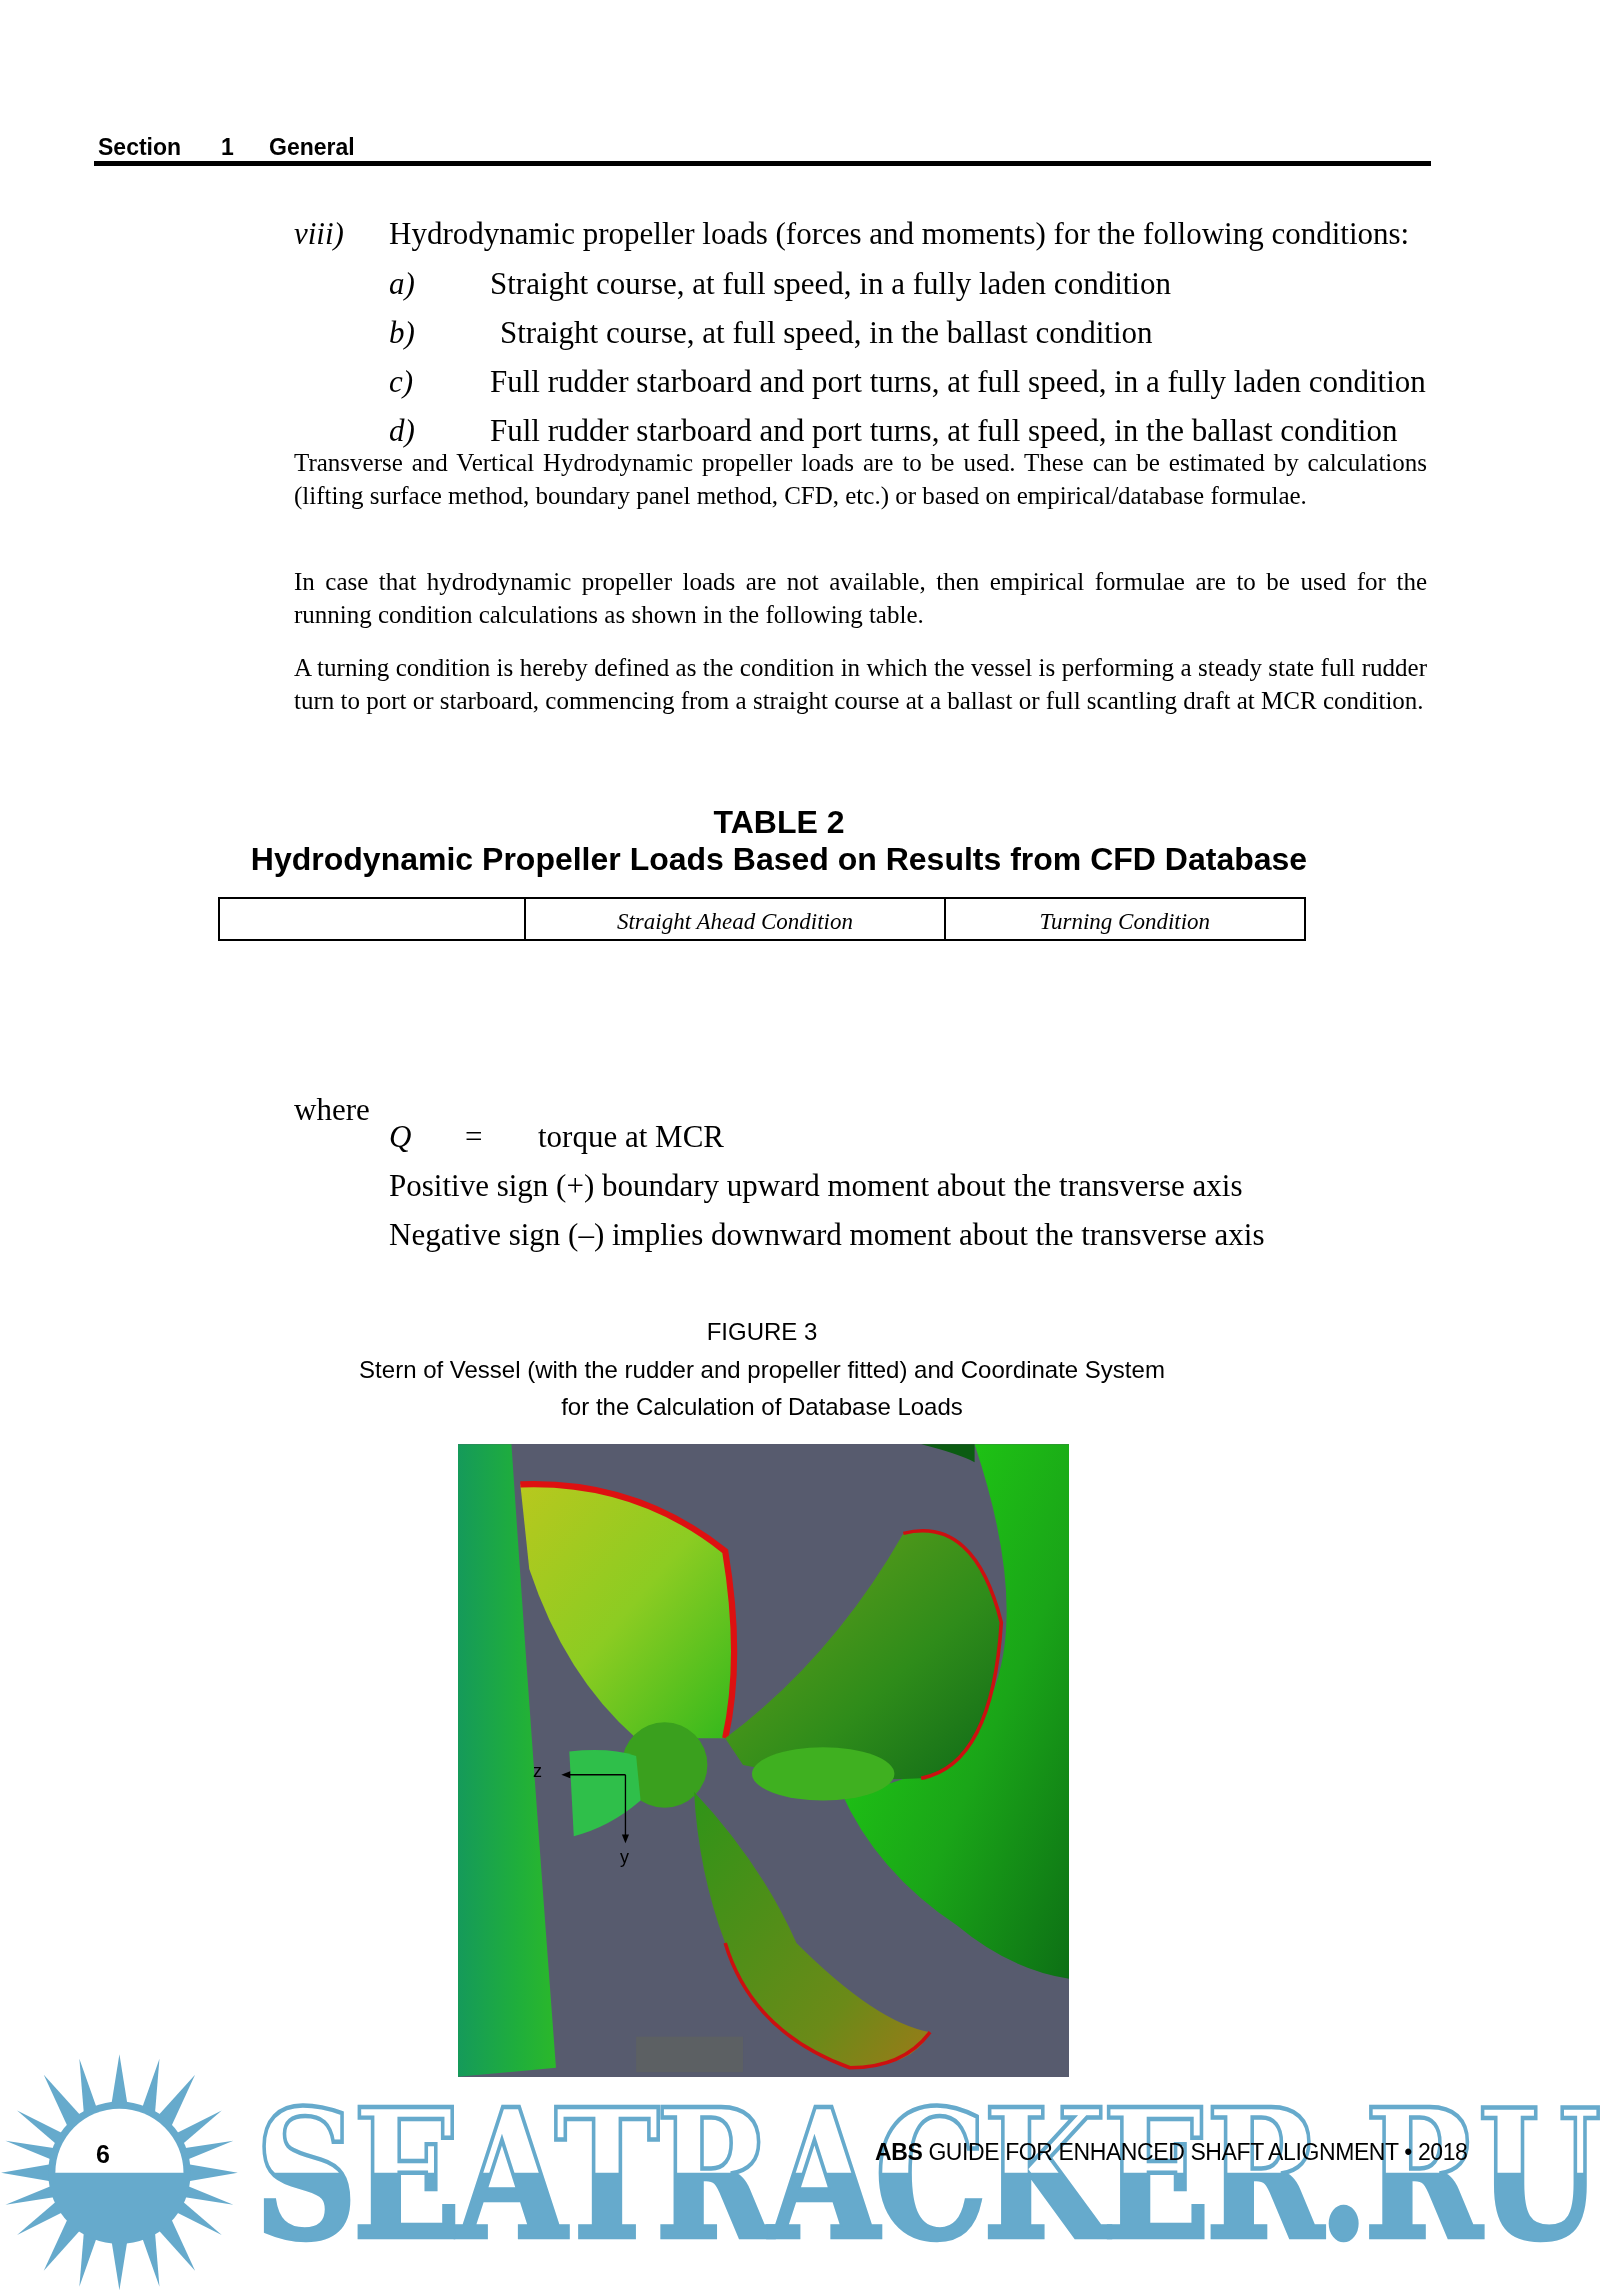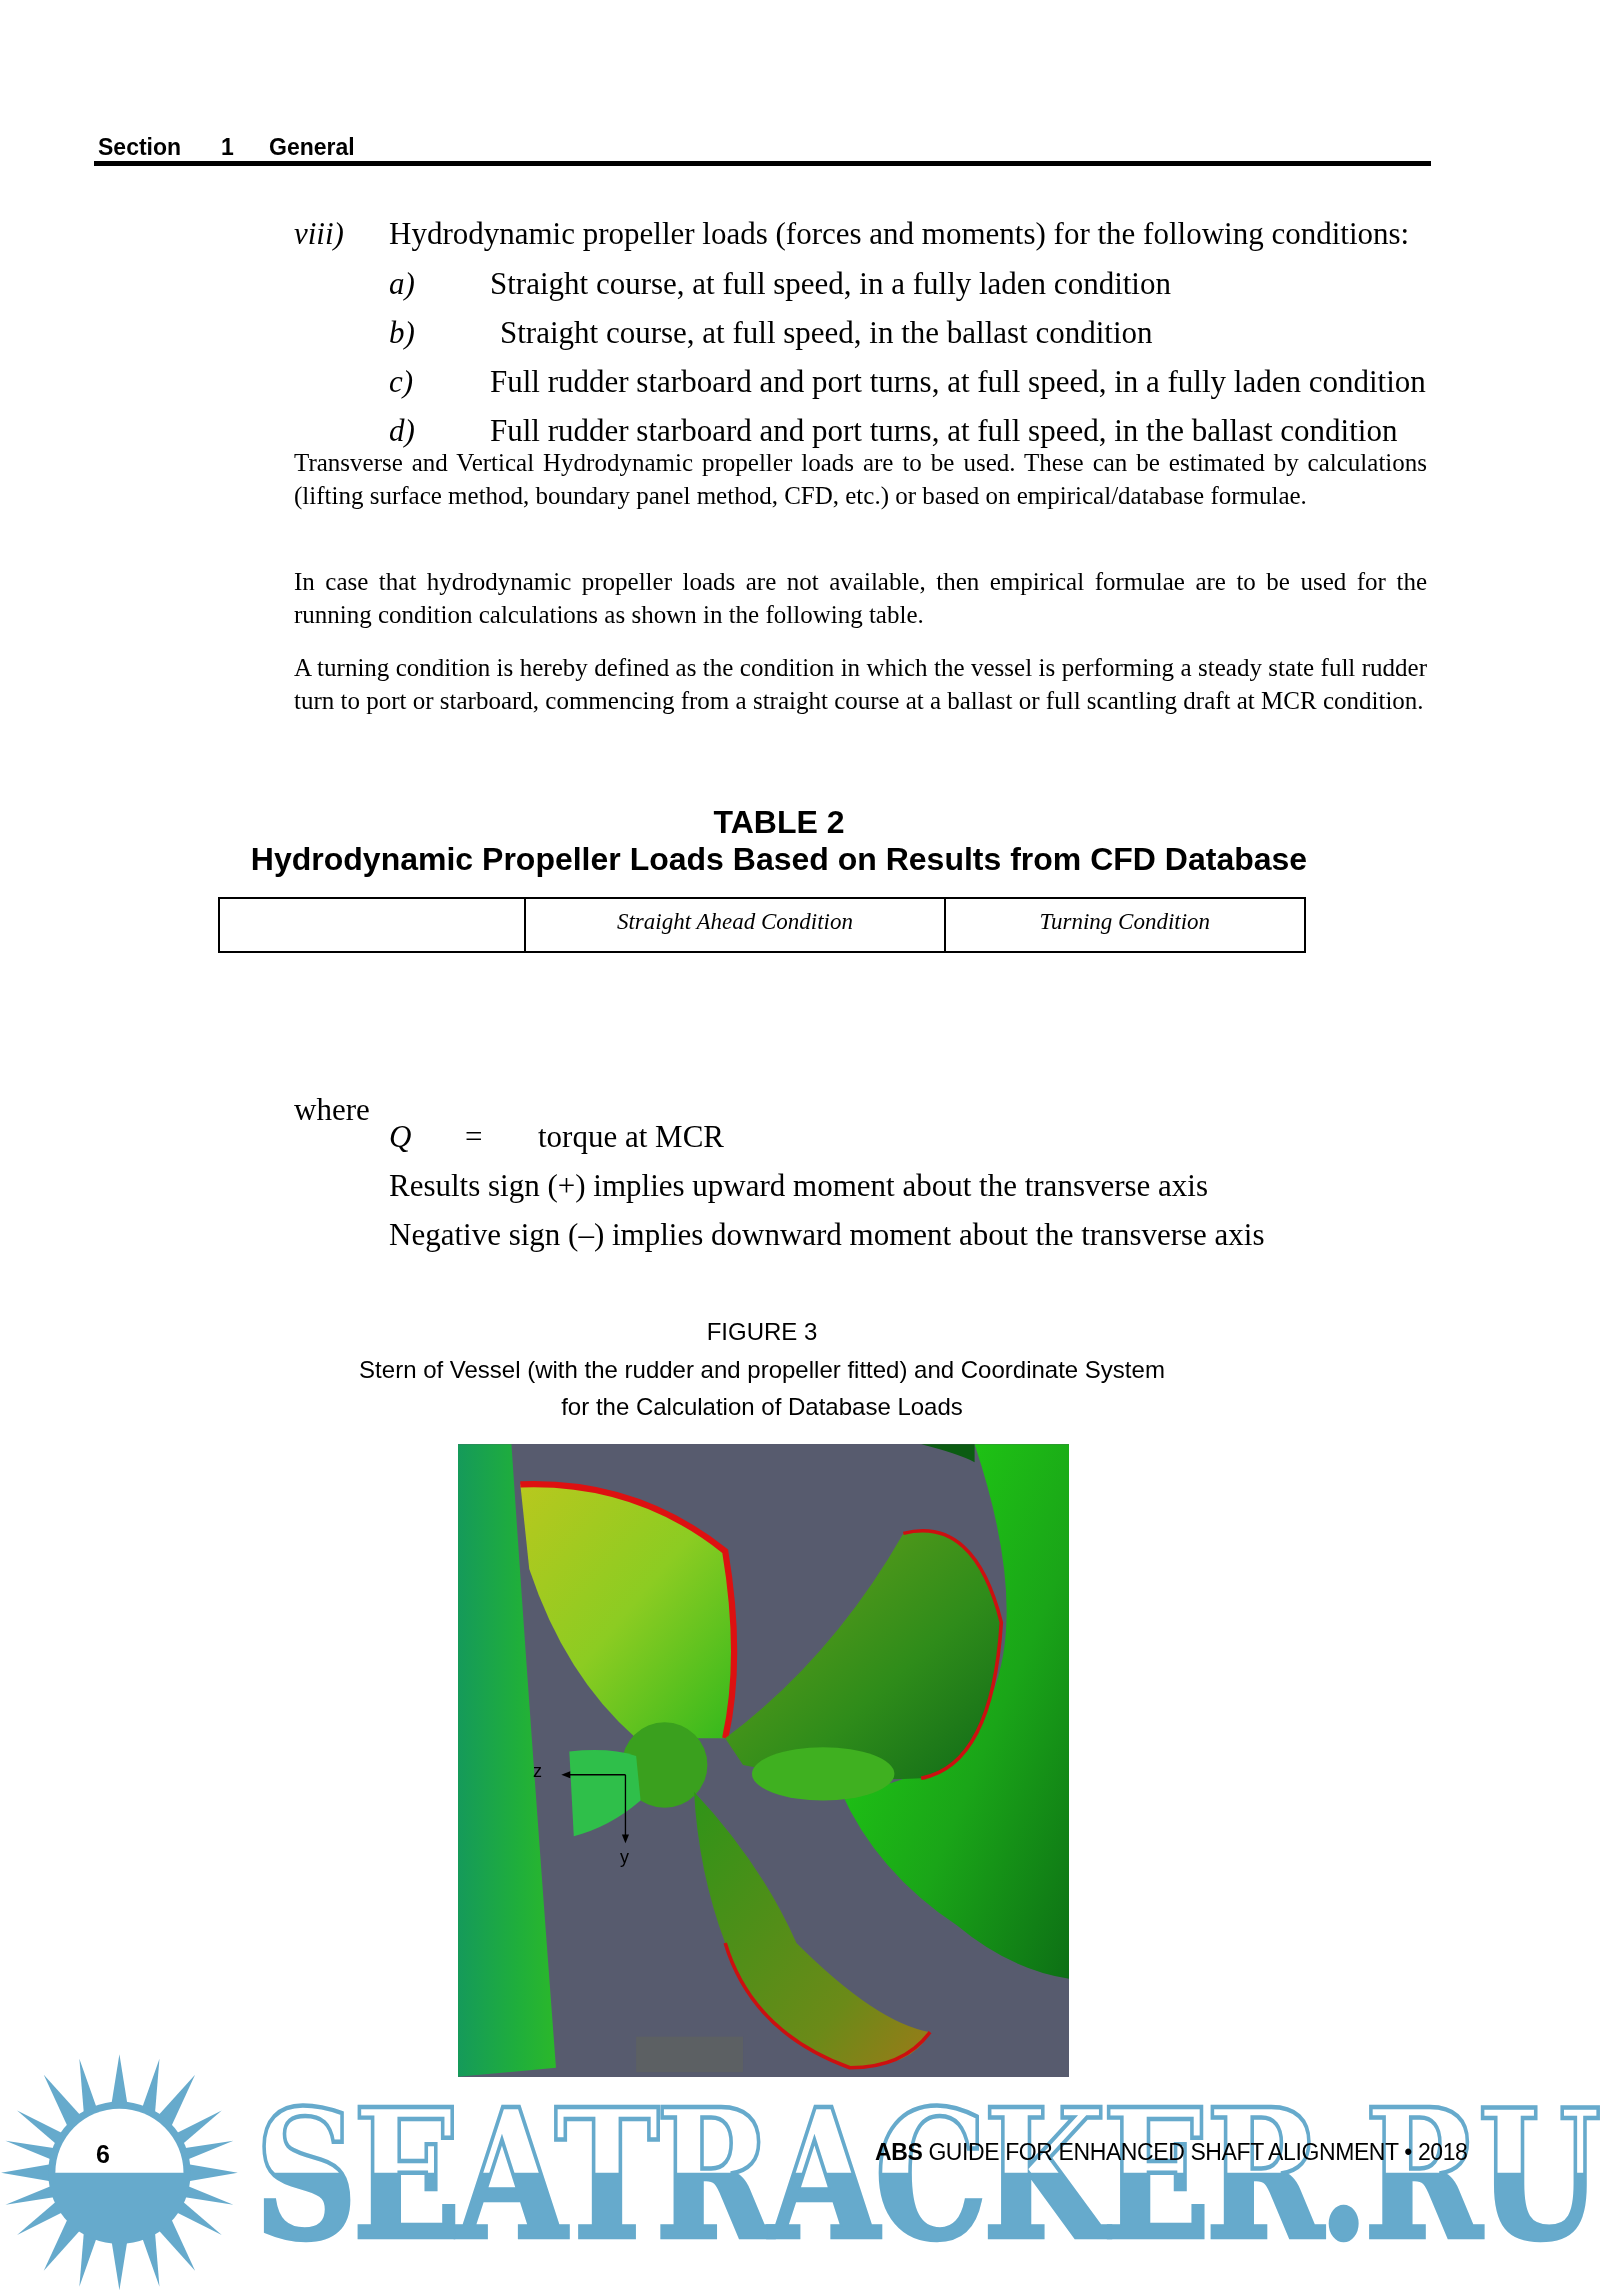--- a/index.html
+++ b/index.html
@@ -18,21 +18,21 @@
   .italic { font-style:italic; }
   .para { position:absolute; left:294px; width:1133px; font-size:25px; line-height:33px; text-align:justify; }
 
   
   .caption-1 { position:absolute; left:0; width:1622px; text-align:center; font-size:32px; font-weight:bold; }
   .caption-2 { position:absolute; left:0; width:1524px; text-align:center; font-size:24px; font-weight:normal; line-height:37px; }
 
   
   table.t2 { position:absolute; top:897px; left:218px; width:1088px; border-collapse:collapse; font-size:23px; }
   table.t2 td, table.t2 th { border:2.7px solid #000; padding:0; vertical-align:top; }
-  table.t2 th { font-weight:normal; font-style:italic; height:36px; text-align:center; vertical-align:bottom; padding-bottom:16px; }
+  table.t2 th { font-weight:normal; font-style:italic; height:36px; text-align:center; vertical-align:bottom; padding-bottom:4px; }
   table.t2 td { line-height:36px; }
   table.t2 td.lbl { padding-left:12.5px; }
   table.t2 td.val { text-align:center; }
   .q { font-style:italic; }
 
   
   .fig { position:absolute; top:1444px; left:458px; width:611px; height:633px; overflow:hidden; background:#575b6e; }
 
   
   .footer-num { position:absolute; top:2140px; left:96px; font-size:25px; font-weight:bold; z-index:3; }
@@ -82,21 +82,21 @@
     <th>Straight Ahead Condition</th>
     <th>Turning Condition</th>
   </tr>
 </tbody>
   </table>
 
 <div class="list-row serif" style="top:1077px; left:294px;margin-top:15px;">where</div>
 <div class="list-row serif italic" style="top:1119px; left:389px;">Q</div>
 <div class="list-row serif" style="top:1119px; left:465px;">=</div>
 <div class="list-row serif" style="top:1119px; left:538px;">torque at MCR</div>
-<div class="list-row serif" style="top:1168px; left:389px;">Results sign (+) implies upward moment about the transverse axis</div>
+<div class="list-row serif" style="top:1168px; left:389px;">Positive sign (+) boundary upward moment about the transverse axis</div>
 <div class="list-row serif" style="top:1217px; left:389px;">Negative sign (–) implies downward moment about the transverse axis</div>
 
 <div class="caption-2 sans" style="top:1313px;">FIGURE 3</div>
 <div class="caption-2 sans" style="top:1351px;">Stern of Vessel (with the rudder and propeller fitted) and Coordinate System</div>
 <div class="caption-2 sans" style="top:1388px;">for the Calculation of Database Loads</div>
 
 <div class="fig">
   <svg width="611" height="633" viewBox="0 0 686 710" xmlns="http://www.w3.org/2000/svg">
     <defs>
       <linearGradient id="rud" x1="0" y1="0" x2="1" y2="0">

